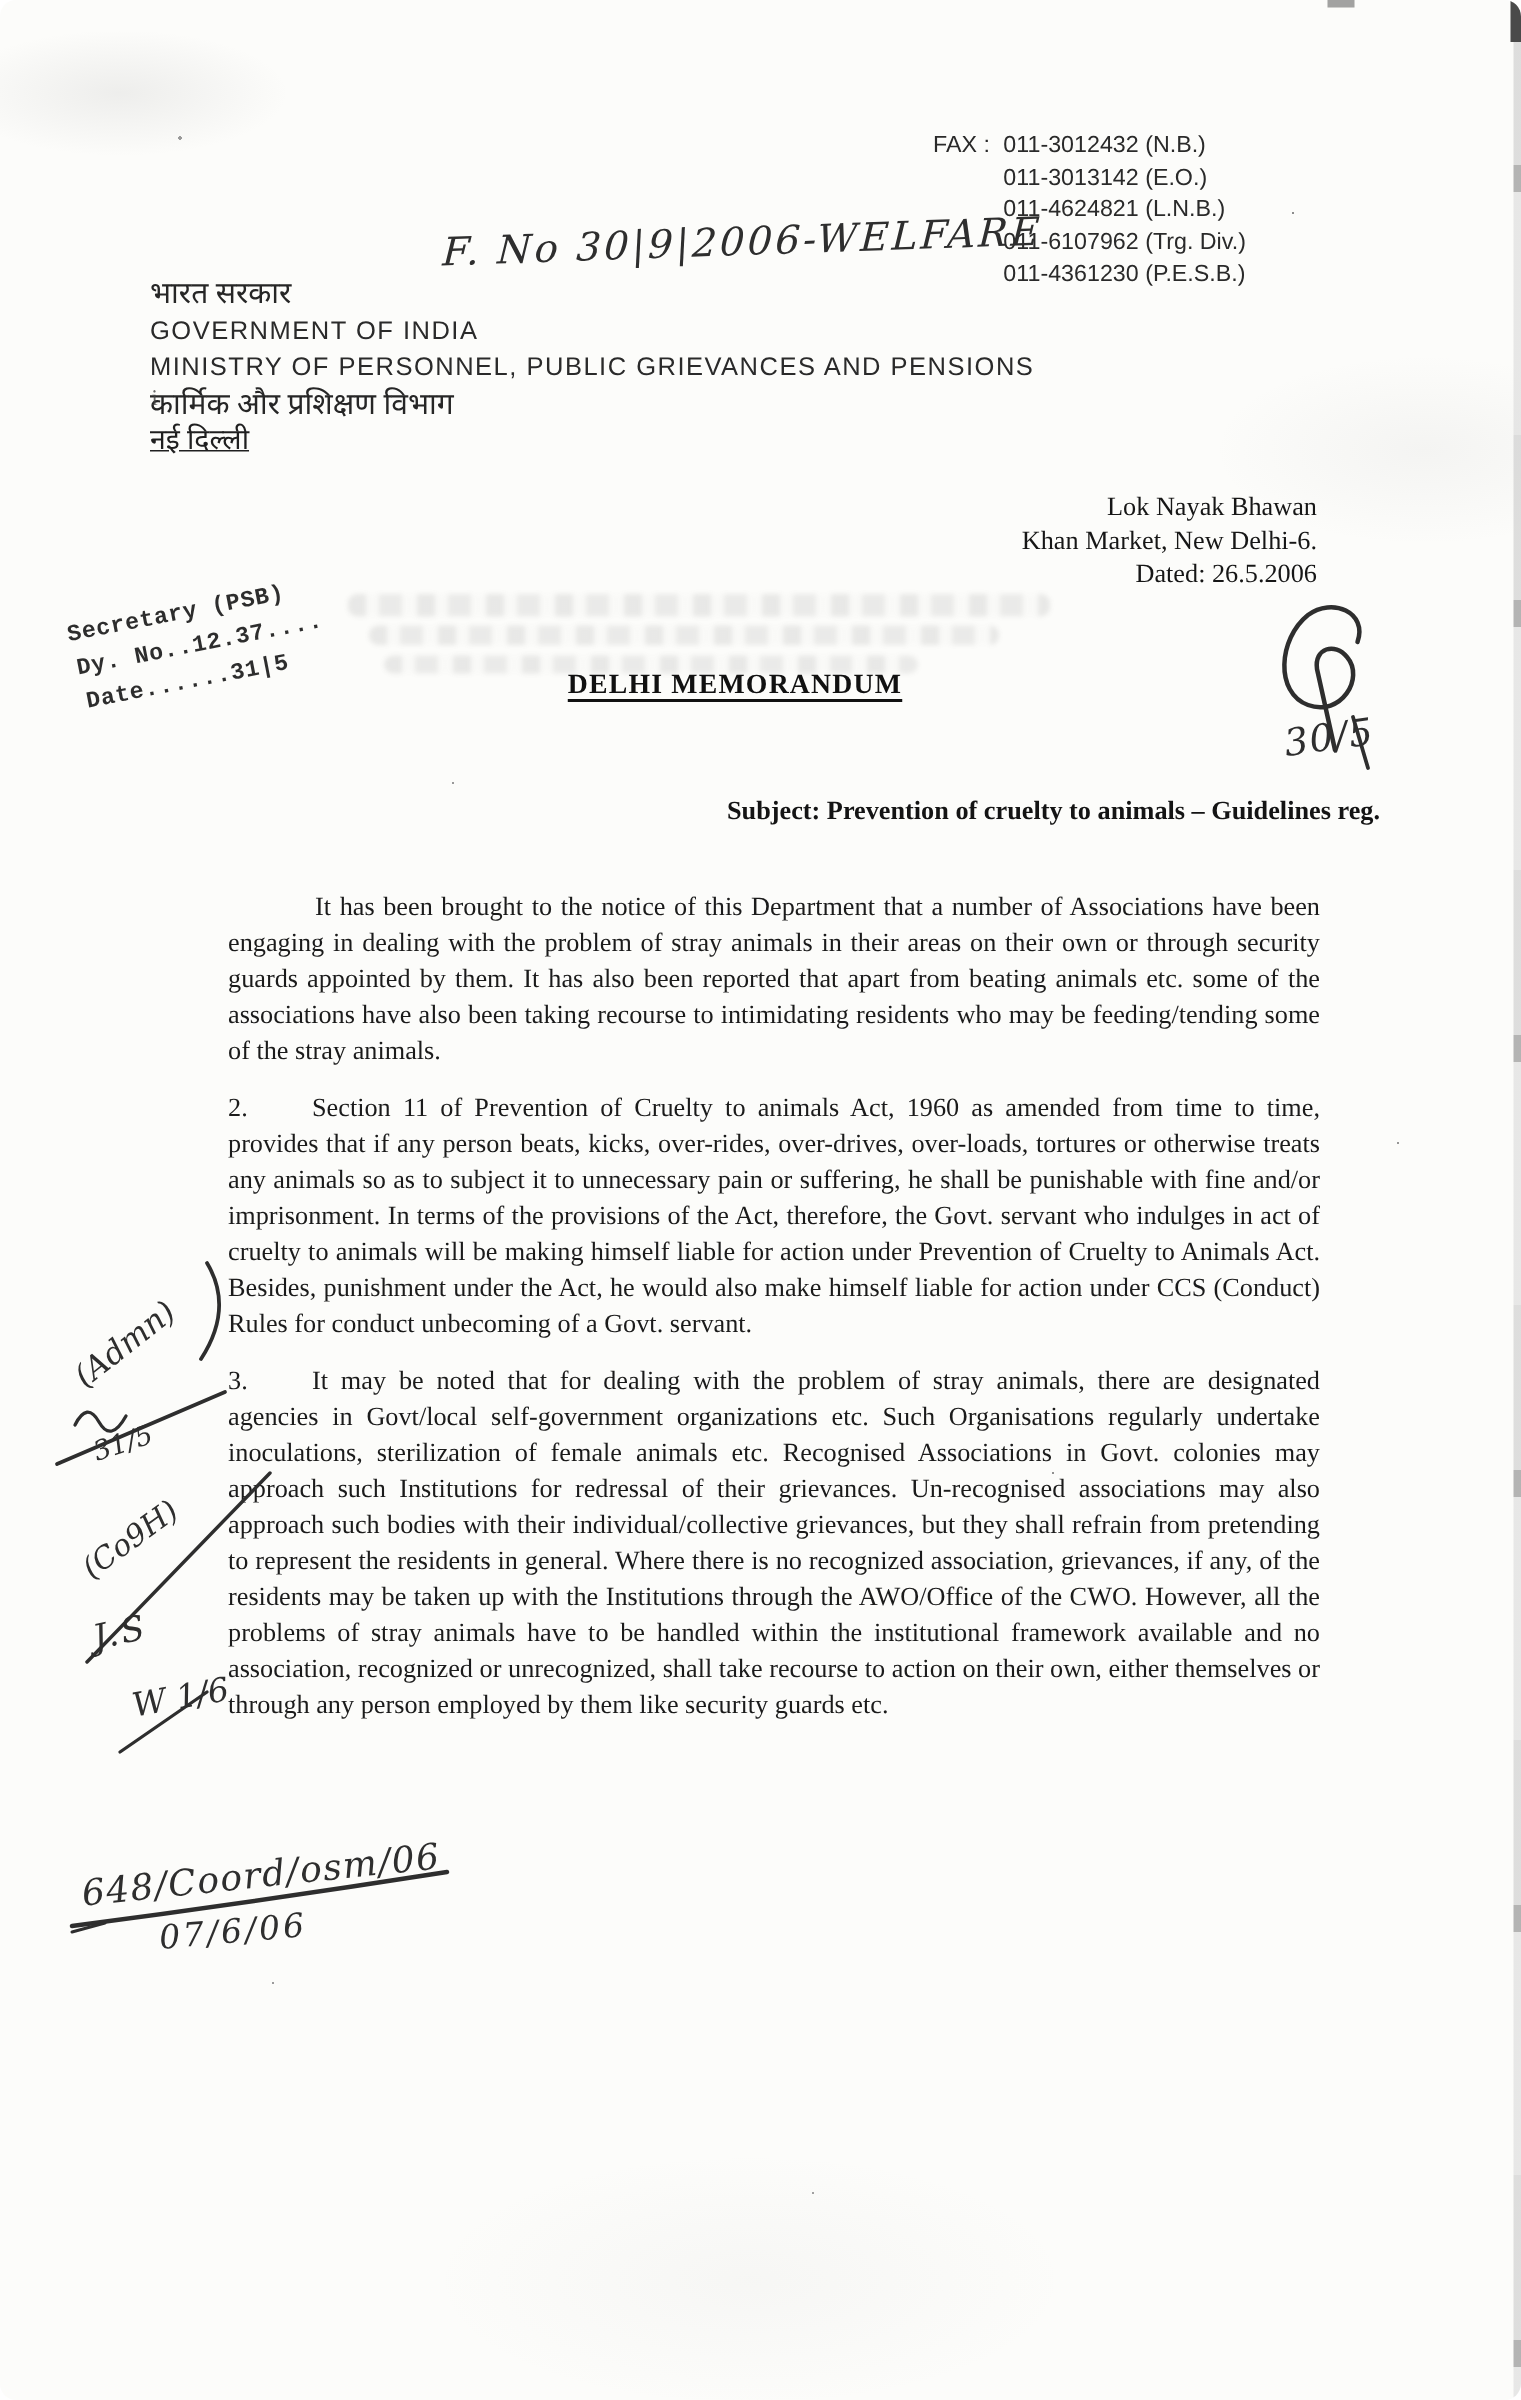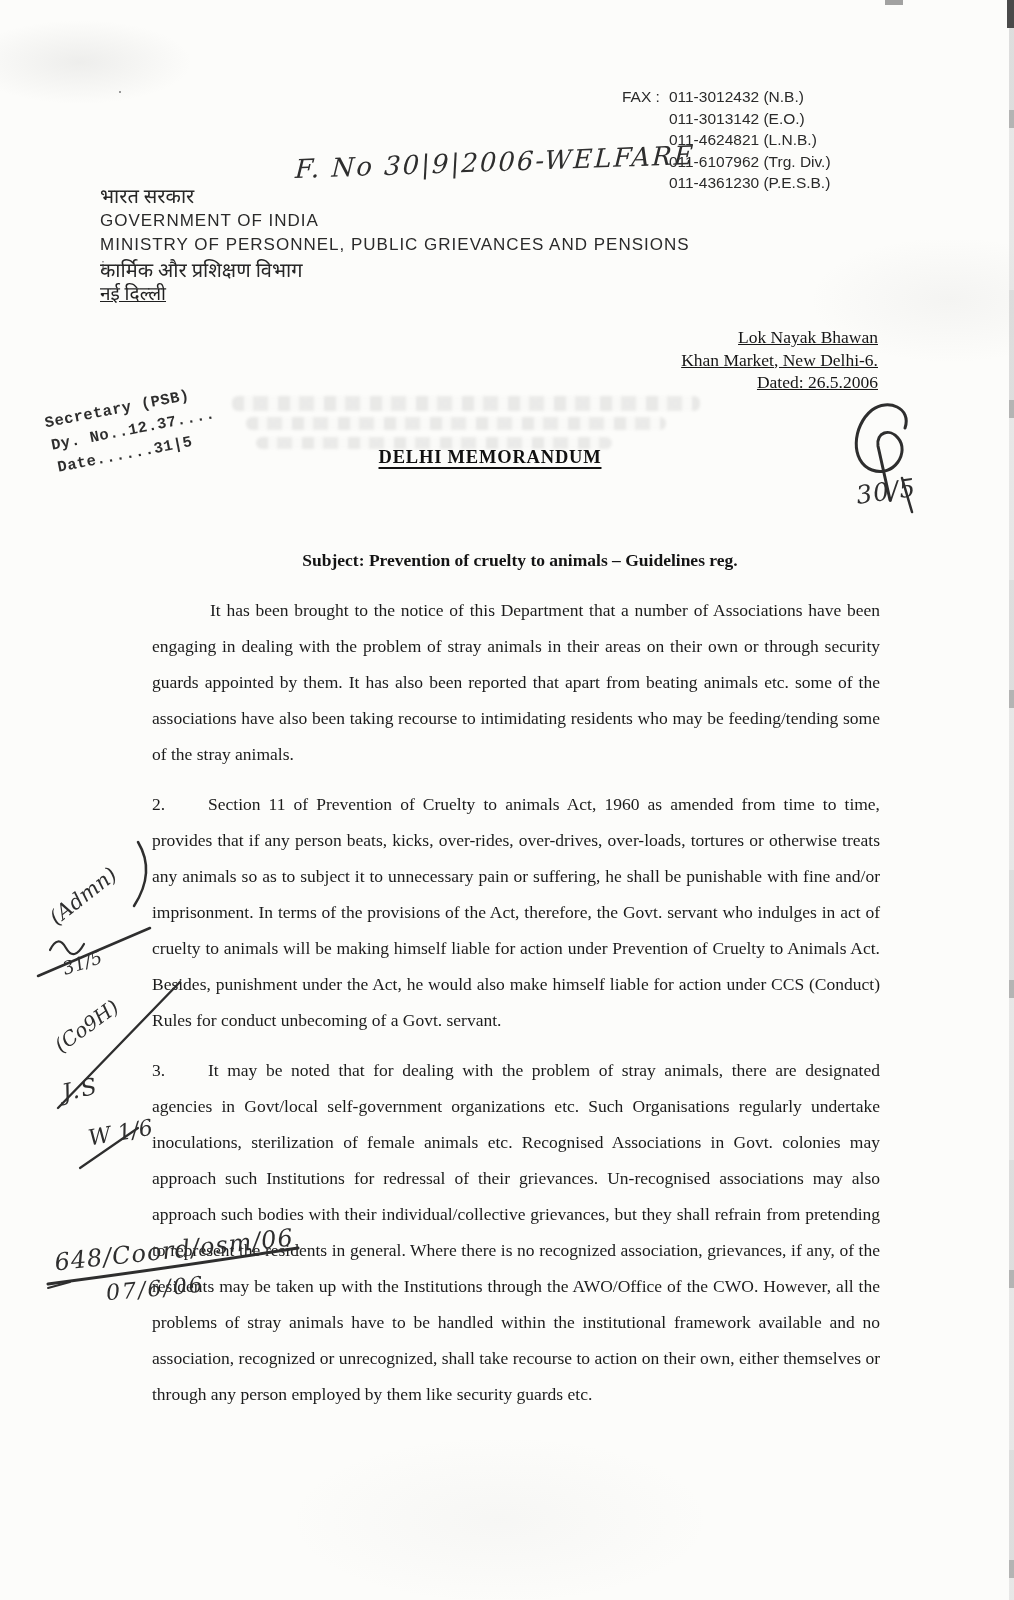--- a/index.html
+++ b/index.html
@@ -10,21 +10,21 @@
       radial-gradient(circle 2px at 120px 92px, #9a9a9a 60%, transparent 61%),
       radial-gradient(circle 1px at 862px 142px, #8c8c8c 60%, transparent 61%),
       radial-gradient(circle 1px at 302px 522px, #999999 60%, transparent 61%),
       radial-gradient(circle 1px at 702px 982px, #909090 60%, transparent 61%),
       radial-gradient(circle 1px at 182px 1322px, #9b9b9b 60%, transparent 61%),
       radial-gradient(circle 1px at 542px 1462px, #a0a0a0 60%, transparent 61%),
       radial-gradient(circle 1px at 932px 762px, #969696 60%, transparent 61%),
       radial-gradient(ellipse 160px 60px at 80px 62px, rgba(150,150,150,0.14), transparent 70%),
       radial-gradient(ellipse 200px 90px at 950px 300px, rgba(150,150,150,0.08), transparent 70%),
       radial-gradient(ellipse 300px 120px at 500px 1520px, rgba(160,160,160,0.06), transparent 70%);
-    font-family:"Liberation Serif", serif;color:#1f1f1f;
+    font-family:"Liberation Serif", serif;color:#1f1f1f;border-radius:11px;
   }
   
   .edge-strip{position:absolute;right:0;top:0;bottom:0;width:5px;opacity:.65;
     background:repeating-linear-gradient(180deg,#cdcdcd 0 110px,#8d8d8d 110px 128px,#dcdcdc 128px 290px);}
   .corner-mark{position:absolute;right:0;top:0;width:7px;height:28px;background:#4a4a4a;}
   .top-speck{position:absolute;left:885px;top:0;width:18px;height:5px;background:#666;opacity:.6;}
 
   
   .fax-block{position:absolute;left:622px;top:86px;display:flex;
     font-family:"Liberation Sans", sans-serif;font-size:15.5px;line-height:21.5px;color:#2a2a2a;}
@@ -40,46 +40,46 @@
   .footer-date{position:absolute;left:106px;top:1276px;font-size:22px;transform:rotate(-5deg);letter-spacing:2px;}
 
   
   .header-block{position:absolute;left:100px;top:184px;width:780px;text-align:left;}
   .h-hi{font-size:20px;line-height:24.5px;color:#262626;}
   .h-en{font-family:"Liberation Sans", sans-serif;font-size:17px;line-height:24.5px;letter-spacing:1px;color:#2a2a2a;}
   .h-city-hi{font-size:19px;line-height:24.5px;text-decoration:underline;}
   .h-city-en{font-family:"Liberation Sans", sans-serif;font-size:16px;line-height:24.5px;letter-spacing:2px;color:#2a2a2a;}
 
   
-  .address-block{position:absolute;right:136px;top:326px;text-align:right;font-size:17.5px;line-height:22.5px;color:#161616;text-decoration:underline;}
+  .address-block{position:absolute;right:136px;top:326px;text-align:right;font-size:17.5px;line-height:22.5px;color:#161616;}
 
   
   .stamp{position:absolute;left:48px;top:396px;transform:rotate(-11deg);
     font-family:"Liberation Mono", monospace;font-weight:bold;font-size:15.5px;line-height:23px;
     color:#1c1c1c;letter-spacing:.5px;white-space:nowrap;opacity:.92;}
   .stamp .s2{margin-left:2px;}
   .stamp .s3{margin-left:4px;}
 
   
   .ghost{position:absolute;height:15px;border-radius:6px;opacity:.4;filter:blur(1.6px);
     background:repeating-linear-gradient(90deg, rgba(110,110,110,.35) 0 12px, rgba(110,110,110,.05) 12px 21px,
       rgba(110,110,110,.3) 21px 36px, rgba(110,110,110,.04) 36px 46px);}
   .g1{left:232px;top:396px;width:468px;}
   .g2{left:246px;top:417px;width:420px;height:13px;}
   .g3{left:256px;top:437px;width:356px;height:12px;}
 
   
   .title-wrap{position:absolute;left:100px;top:447px;width:780px;text-align:center;}
   .title-text{font-weight:bold;font-size:18.5px;letter-spacing:.8px;color:#111;
     text-decoration:underline;text-underline-offset:4px;text-decoration-thickness:2px;}
-  .subject-wrap{position:absolute;left:120px;top:530px;width:800px;text-align:center;margin-top:20px;}
+  .subject-wrap{position:absolute;left:120px;top:530px;width:800px;text-align:right;}
   .subject-text{font-weight:bold;font-size:17.5px;color:#141414;}
 
   
-  .body-text{position:absolute;left:152px;top:592px;width:728px;font-size:17.5px;line-height:36px;
+  .body-text{position:absolute;left:152px;top:592px;width:728px;font-size:17.5px;line-height:24px;
     text-align:justify;color:#1b1b1b;}
   .body-text p{margin:0 0 14px 0;}
   .para-first{text-indent:58px;}
   .pnum{display:inline-block;width:56px;text-indent:0;}
 
   
   .mnote{position:absolute;white-space:nowrap;}
   .m-admn{left:44px;top:884px;font-size:21px;transform:rotate(-38deg);}
   .m-315{left:62px;top:952px;font-size:18px;transform:rotate(-18deg);}
   .m-coord{left:50px;top:1014px;font-size:20px;transform:rotate(-36deg);}

